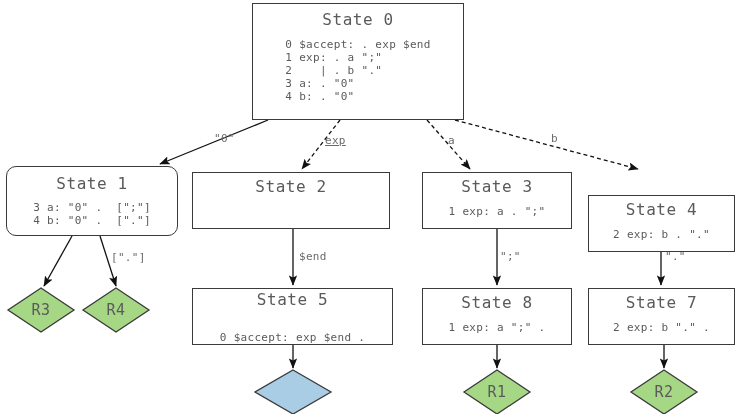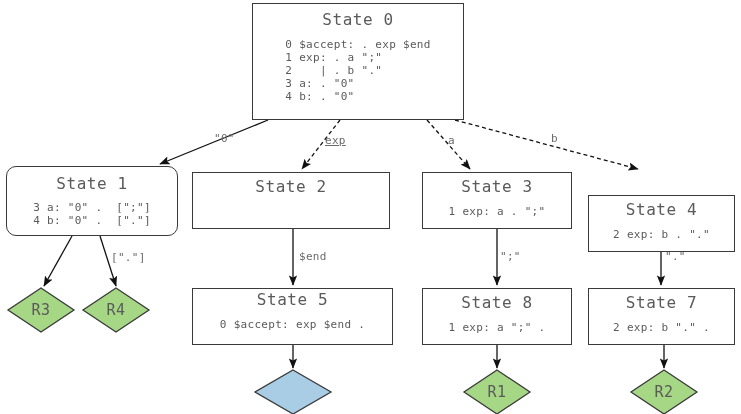--- a/index.html
+++ b/index.html
@@ -140,21 +140,21 @@
     <div class="node-body" style="margin-top:11px;">1 exp: a . ";"</div>
   </div>
 
   <div class="node-box" style="left:588px; top:172px; width:147px; height:57px; padding-top:7px;margin-top:23px;">
     <div class="node-title">State 4</div>
     <div class="node-body" style="margin-top:11px;">2 exp: b . "."</div>
   </div>
 
   <div class="node-box" style="left:192px; top:288px; width:201px; height:57px; padding-top:4px;">
     <div class="node-title">State 5</div>
-    <div class="node-body" style="margin-top:11px;text-align:right;">0 $accept: exp $end .</div>
+    <div class="node-body" style="margin-top:24px;text-align:right;">0 $accept: exp $end .</div>
   </div>
 
   <div class="node-box" style="left:422px; top:288px; width:150px; height:57px; padding-top:7px;">
     <div class="node-title">State 8</div>
     <div class="node-body" style="margin-top:11px;">1 exp: a ";" .</div>
   </div>
 
   <div class="node-box" style="left:588px; top:288px; width:147px; height:57px; padding-top:7px;">
     <div class="node-title">State 7</div>
     <div class="node-body" style="margin-top:11px;">2 exp: b "." .</div>

